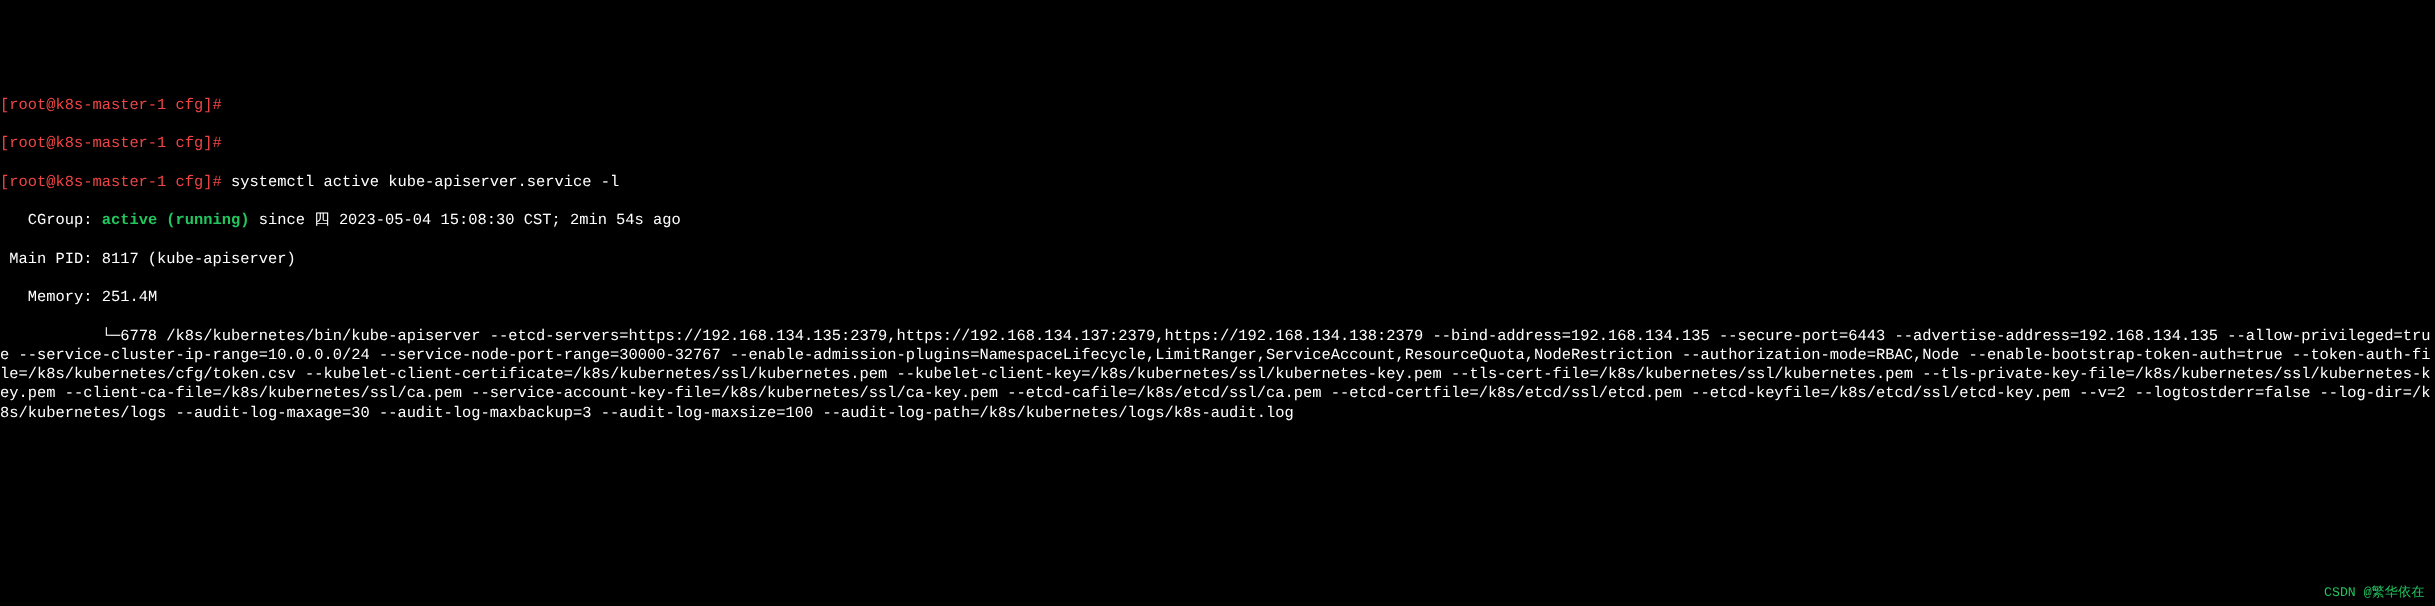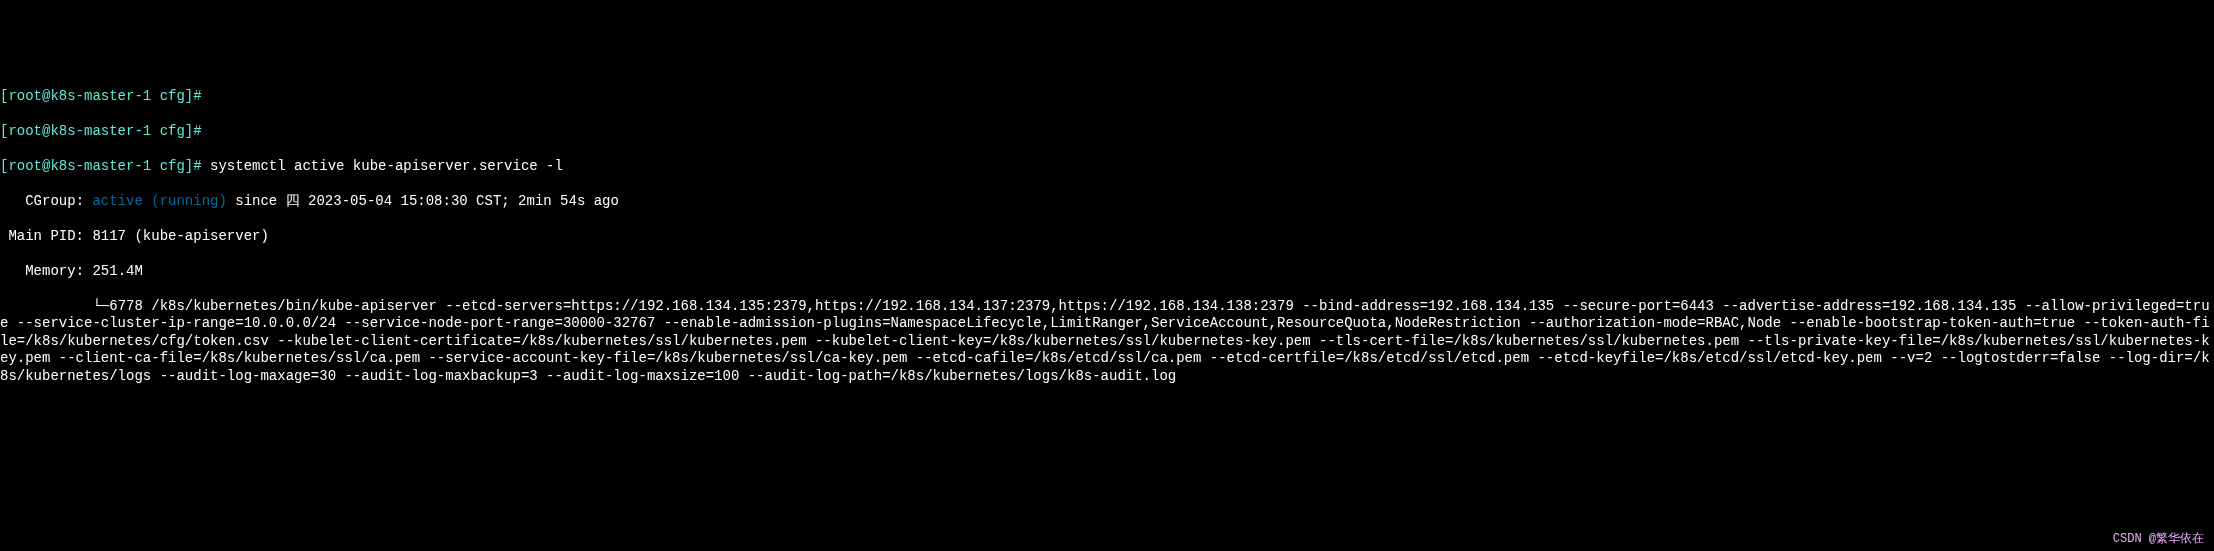--- a/index.html
+++ b/index.html
@@ -10,28 +10,28 @@
       font-size: 14px;
       line-height: 1.25;
       padding: 0;
       width: 2214px;
       overflow-x: hidden;
       white-space: pre-wrap;
       word-break: break-all;
     }
     .term { padding: 0; }
     .line { display: block; }
-    .prompt { color: #5eead4; }
-    .green-bright { color: #0369a1; font-weight: normal; }
+    .prompt { color: #ef4444; }
+    .green-bright { color: #22c55e; font-weight: bold; }
     .dot-green { color: #0f0; }
     .watermark {
       position: fixed;
       bottom: 4px;
       right: 10px;
-      color: #f0abfc;
+      color: #22c55e;
       font-size: 12px;
     }
   </style>
 </head>
 <body>
 
 
 
 <div class="term">
 <span class="line prompt">[root@k8s-master-1 cfg]#</span>

